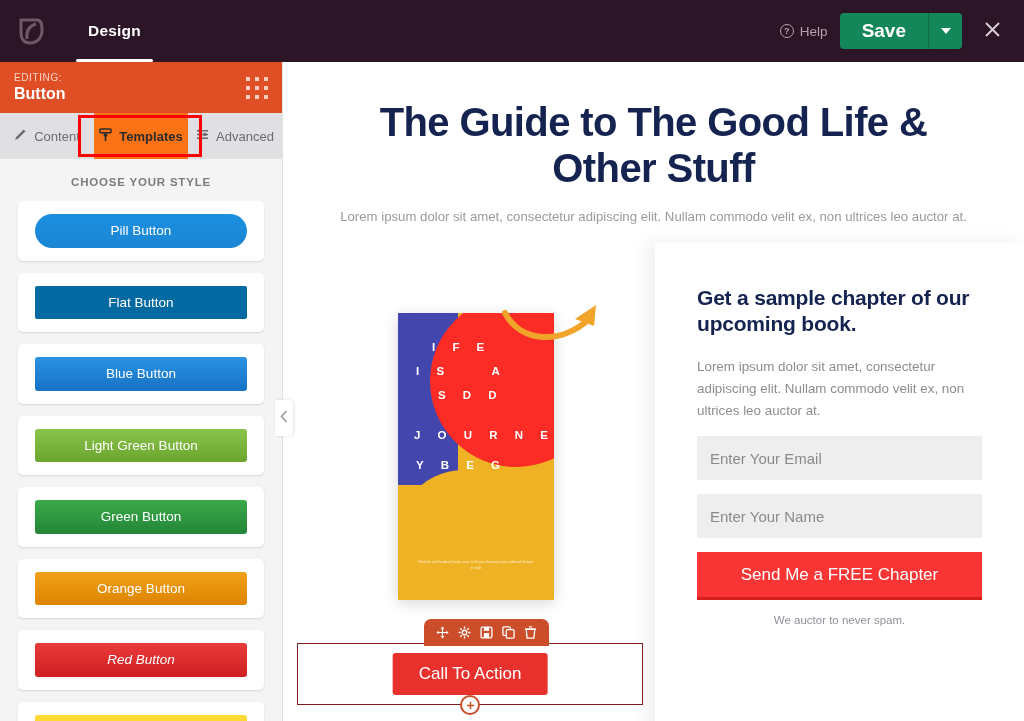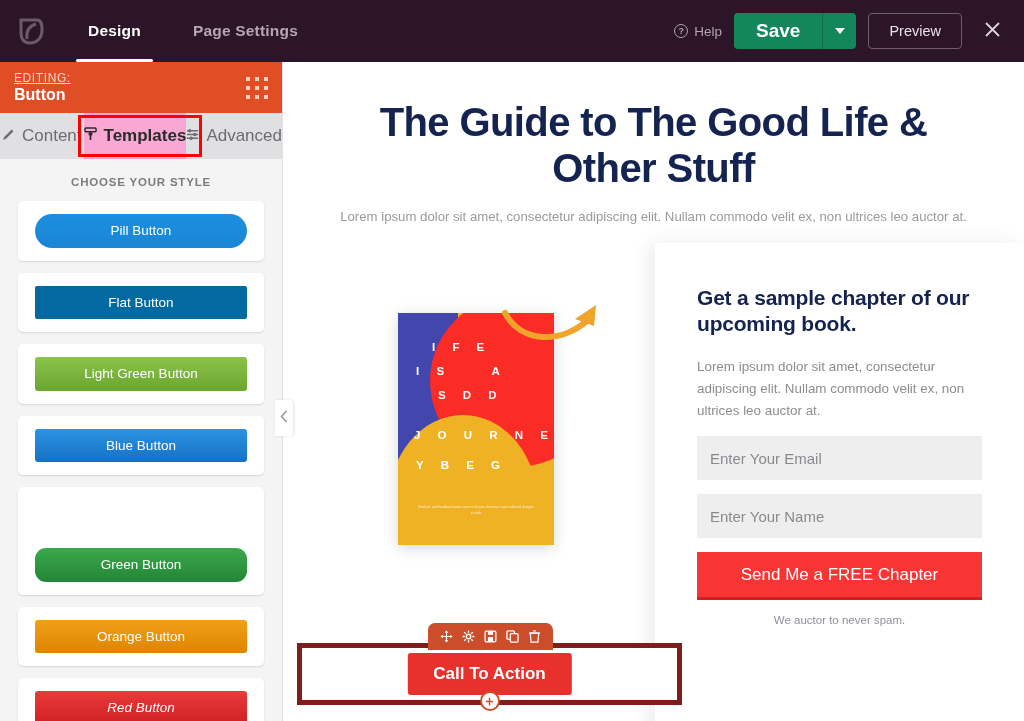--- a/index.html
+++ b/index.html
@@ -58,33 +58,33 @@
   
   .sidebar {
     position:absolute; top:62px; left:0; width:283px; height:659px;
     background:#f4f4f4; border-right:1px solid #e2e2e2; z-index:30;
     display:flex; flex-direction:column;
   }
   .editing-bar {
     background:#e04e26; height:51px; display:flex; align-items:center;
     padding:0 14px; flex:0 0 auto; position:relative;
   }
-  .editing-label { color:#f6d5c9; font-size:12px; letter-spacing:.6px; text-transform:uppercase; line-height:1.25;text-decoration:underline; }
+  .editing-label { color:#f6d5c9; font-size:10px; letter-spacing:.6px; text-transform:uppercase; line-height:1.25; }
   .editing-name { color:#ffffff; font-size:16px; font-weight:bold; line-height:1.15; }
   .grid-dots { margin-left:auto; display:grid; grid-template-columns:repeat(3,4px); gap:5px; cursor:pointer; }
   .grid-dots i { width:4px; height:4px; background:#f7cdbd; display:block; }
 
   .tabrow {
     height:46px; background:#e0dfe1; display:flex; align-items:stretch; flex:0 0 auto; position:relative;
   }
   .tabitem {
     flex:1; display:flex; align-items:center; justify-content:center; gap:7px;
-    font-size:17px; color:#6f6a73; cursor:pointer; user-select:none;
-  }
-  .tabitem.active { background:#f9a8d4; color:#2b2b2b; font-weight:bold; }
+    font-size:13px; color:#6f6a73; cursor:pointer; user-select:none;
+  }
+  .tabitem.active { background:#f97316; color:#2b2b2b; font-weight:bold; }
   .tab-highlight {
     position:absolute; left:78px; top:2px; width:124px; height:42px;
     border:3px solid #ff0000; pointer-events:none; z-index:5;
   }
 
   .choose-style {
     text-align:center; font-size:11.5px; letter-spacing:.8px; color:#7c7c80;
     padding:17px 0 13px; flex:0 0 auto; font-weight:bold;
   }
   .tmpl-list { flex:1 1 auto; overflow:hidden; padding:0 18px; }
@@ -132,40 +132,40 @@
   }
   .cta-red {
     margin-top:14px; background:#f93434; border-bottom:3px solid #d41f1f;
     height:48px; display:flex; align-items:center; justify-content:center;
     color:#ffffff; font-size:17px; cursor:pointer;
   }
   .spam-note { text-align:center; font-size:11.5px; color:#90909a; margin-top:14px; }
 
   
   .book {
-    position:absolute; left:115px; top:236px; width:156px; height:232px;
+    position:absolute; left:115px; top:236px; width:156px; height:287px;
     box-shadow:0 3px 14px rgba(0,0,0,.16); overflow:hidden; background:#eeb224;
   }
   .bk-blue { position:absolute; left:0; top:0; width:60px; height:172px; background:#4246ad; }
   .bk-circle { position:absolute; left:32px; top:-18px; width:172px; height:172px; border-radius:50%; background:#fb2c25; }
   .bk-gold { position:absolute; left:0; bottom:0; width:100%; height:64px; background:#eeb224; }
   .bk-gold-c { position:absolute; left:-10px; bottom:40px; width:150px; height:90px; border-radius:50% 50% 0 0 / 100% 100% 0 0; background:#eeb224; }
   .bk-text { position:absolute; inset:0; color:#ffffff; font-weight:bold; }
   .bk-line { position:absolute; white-space:pre; font-size:11.5px; letter-spacing:7px; }
   .bk-cap {
     position:absolute; left:20px; right:20px; bottom:28px; text-align:center;
     font-size:3.4px; color:#fff7e6; line-height:1.7; opacity:.85;
   }
 
   .arrow-wrap { position:absolute; left:218px; top:218px; }
 
   
   .cta-select {
-    position:absolute; left:14px; top:566px; width:385px; height:62px;
-    border:5px solid #7f1d1d; background:#ffffff; z-index:12;font-weight:bold;
+    position:absolute; left:14px; top:566px; width:346px; height:62px;
+    border:1px solid #7f1d1d; background:#ffffff; z-index:12;
   }
   .cta-toolbar {
     position:absolute; left:126px; top:-25px; width:125px; height:27px;
     background:#cb4d2a; border-radius:7px 7px 0 0;
     display:flex; align-items:center; justify-content:space-around; padding:0 8px;
   }
   .cta-toolbar .ti { cursor:pointer; display:flex; align-items:center; }
   .cta-button {
     position:absolute; left:50%; top:50%; transform:translate(-50%,-50%);
     background:#e8302c; color:#ffffff; font-size:17px;
@@ -189,43 +189,37 @@
           <path d="M3 3 L19 3 C24 3 24 9 24 13 C24 21 19 26 12 26 C6 26 3 22 3 16 Z" fill="none" stroke="#6d5a68" stroke-width="3"></path>
           <path d="M18 7 C11 9 8 14 9 22" fill="none" stroke="#6d5a68" stroke-width="3"></path>
         </svg>
       </span>
     </div>
 
     <div class="nav-tabs">
       <div class="nav-tab active">
         <span>Design</span>
       </div>
-      <div class="nav-tab">
-        <span>Page Settings</span>
-      </div>
     </div>
 
     <div class="top-right">
       <div class="help-btn">
         <span class="help-circle">?</span>
         <span>Help</span>
       </div>
 
       <div class="save-group">
         <div class="save-btn">
           <span>Save</span>
         </div>
         <div class="save-caret">
           <span class="caret-glyph"></span>
         </div>
       </div>
 
-      <div class="preview-btn">
-        <span>Preview</span>
-      </div>
 
       <div class="close-x">
         <span>
           <svg width="17" height="17" viewBox="0 0 17 17">
             <path d="M2 2 L15 15 M15 2 L2 15" stroke="#ddd3da" stroke-width="1.8" fill="none"></path>
           </svg>
         </span>
       </div>
     </div>
   </div>
@@ -292,29 +286,29 @@
 
       <div class="tmpl-card">
         <span class="tmpl-btn" style="background:linear-gradient(#1c8fe0,#1a86d4);border-radius:22px;color:#ffffff;">Pill Button</span>
       </div>
 
       <div class="tmpl-card">
         <span class="tmpl-btn" style="background:#0369a1;border-radius:2px;color:#ffffff;">Flat Button</span>
       </div>
 
       <div class="tmpl-card">
+        <span class="tmpl-btn" style="background:linear-gradient(#2b93e3,#1671c4);border-radius:3px;color:#ffffff;">Blue Button</span>
+      </div>
+
+      <div class="tmpl-card">
         <span class="tmpl-btn" style="background:linear-gradient(#8bc44a,#6aa52f);border-radius:3px;color:#ffffff;">Light Green Button</span>
       </div>
 
       <div class="tmpl-card">
-        <span class="tmpl-btn" style="background:linear-gradient(#2b93e3,#1671c4);border-radius:3px;color:#ffffff;">Blue Button</span>
-      </div>
-
-      <div class="tmpl-card">
-        <span class="tmpl-btn" style="background:linear-gradient(#3aa94a,#238537);border-radius:11px;color:#ffffff;margin-top:48px;">Green Button</span>
+        <span class="tmpl-btn" style="background:linear-gradient(#3aa94a,#238537);border-radius:3px;color:#ffffff;">Green Button</span>
       </div>
 
       <div class="tmpl-card">
         <span class="tmpl-btn" style="background:linear-gradient(#f0a019,#de8400);border-radius:3px;color:#ffffff;">Orange Button</span>
       </div>
 
       <div class="tmpl-card">
         <span class="tmpl-btn" style="background:linear-gradient(#ea3b3b,#cf1f22);border-radius:3px;color:#ffffff;font-style:italic;">Red Button</span>
       </div>
 

